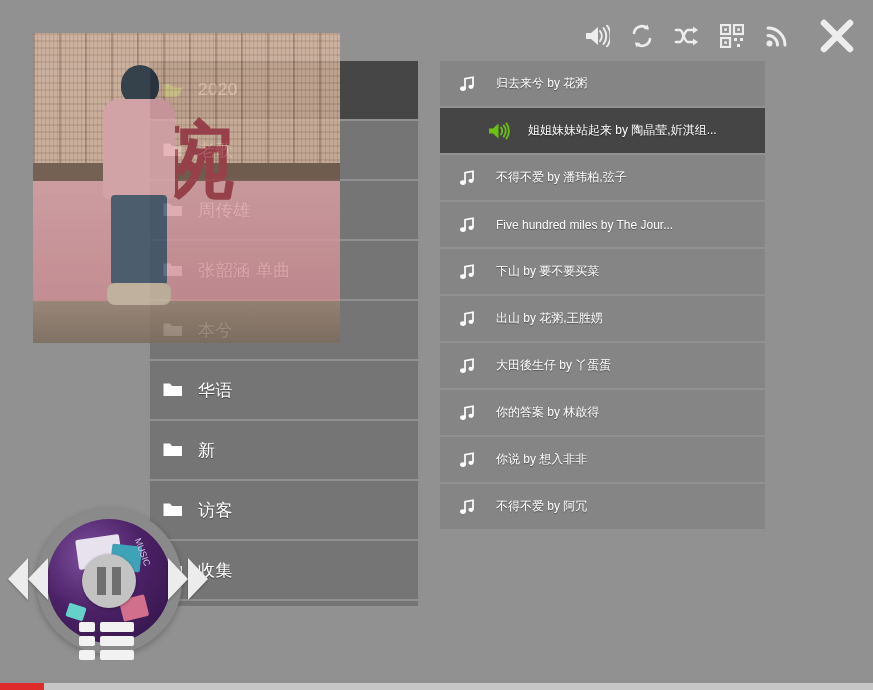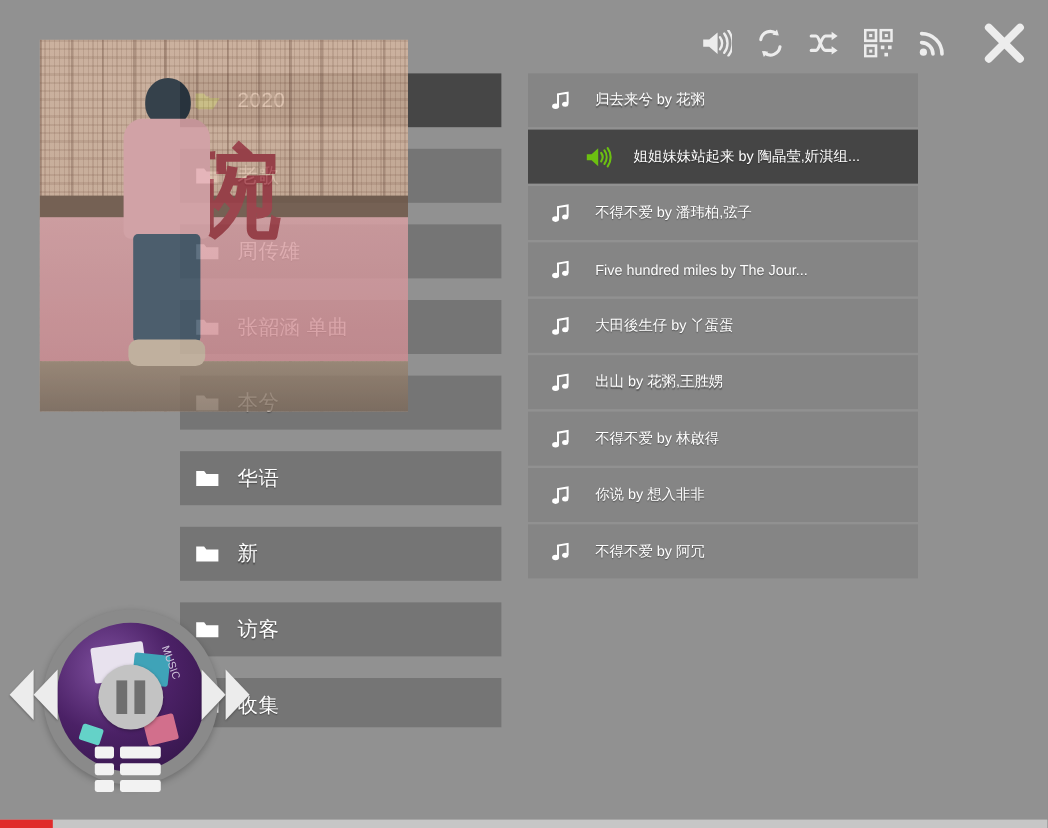--- a/index.html
+++ b/index.html
@@ -43,22 +43,22 @@
   
   .folder-panel {
     position: absolute;
     left: 150px;
     top: 61px;
     width: 268px;
     height: 545px;
     overflow: hidden;
   }
   .folder-row {
-    height: 45px;
-    margin-bottom: 18px;
+    height: 58px;
+    margin-bottom: 2px;
     background: #757575;
     display: flex;
     align-items: center;
     padding-left: 8px;
     box-sizing: border-box;
     cursor: pointer;
   }
   .folder-row.active {
     background: #464646;
   }
@@ -561,41 +561,51 @@
       <span class="track-label">Five hundred miles by The Jour...</span>
     </div>
     <div class="track-row">
       <span class="track-ico">
         <svg width="16" height="16" viewBox="0 0 16 16">
           <path d="M6 12.2V2.6l8-1.4v9.3" stroke="#ffffff" stroke-width="1.7" fill="none"></path>
           <ellipse cx="4" cy="12.6" rx="2.9" ry="2.3" fill="#ffffff"></ellipse>
           <ellipse cx="12" cy="10.8" rx="2.6" ry="2.1" fill="#ffffff"></ellipse>
         </svg>
       </span>
+      <span class="track-label">下山 by 要不要买菜</span>
+    </div>
+    <div class="track-row">
+      <span class="track-ico">
+        <svg width="16" height="16" viewBox="0 0 16 16">
+          <path d="M6 12.2V2.6l8-1.4v9.3" stroke="#ffffff" stroke-width="1.7" fill="none"></path>
+          <ellipse cx="4" cy="12.6" rx="2.9" ry="2.3" fill="#ffffff"></ellipse>
+          <ellipse cx="12" cy="10.8" rx="2.6" ry="2.1" fill="#ffffff"></ellipse>
+        </svg>
+      </span>
+      <span class="track-label">出山 by 花粥,王胜娚</span>
+    </div>
+    <div class="track-row">
+      <span class="track-ico">
+        <svg width="16" height="16" viewBox="0 0 16 16">
+          <path d="M6 12.2V2.6l8-1.4v9.3" stroke="#ffffff" stroke-width="1.7" fill="none"></path>
+          <ellipse cx="4" cy="12.6" rx="2.9" ry="2.3" fill="#ffffff"></ellipse>
+          <ellipse cx="12" cy="10.8" rx="2.6" ry="2.1" fill="#ffffff"></ellipse>
+        </svg>
+      </span>
       <span class="track-label">大田後生仔 by 丫蛋蛋</span>
     </div>
     <div class="track-row">
       <span class="track-ico">
         <svg width="16" height="16" viewBox="0 0 16 16">
           <path d="M6 12.2V2.6l8-1.4v9.3" stroke="#ffffff" stroke-width="1.7" fill="none"></path>
           <ellipse cx="4" cy="12.6" rx="2.9" ry="2.3" fill="#ffffff"></ellipse>
           <ellipse cx="12" cy="10.8" rx="2.6" ry="2.1" fill="#ffffff"></ellipse>
         </svg>
       </span>
-      <span class="track-label">出山 by 花粥,王胜娚</span>
-    </div>
-    <div class="track-row">
-      <span class="track-ico">
-        <svg width="16" height="16" viewBox="0 0 16 16">
-          <path d="M6 12.2V2.6l8-1.4v9.3" stroke="#ffffff" stroke-width="1.7" fill="none"></path>
-          <ellipse cx="4" cy="12.6" rx="2.9" ry="2.3" fill="#ffffff"></ellipse>
-          <ellipse cx="12" cy="10.8" rx="2.6" ry="2.1" fill="#ffffff"></ellipse>
-        </svg>
-      </span>
-      <span class="track-label">不得不爱 by 林啟得</span>
+      <span class="track-label">你的答案 by 林啟得</span>
     </div>
     <div class="track-row">
       <span class="track-ico">
         <svg width="16" height="16" viewBox="0 0 16 16">
           <path d="M6 12.2V2.6l8-1.4v9.3" stroke="#ffffff" stroke-width="1.7" fill="none"></path>
           <ellipse cx="4" cy="12.6" rx="2.9" ry="2.3" fill="#ffffff"></ellipse>
           <ellipse cx="12" cy="10.8" rx="2.6" ry="2.1" fill="#ffffff"></ellipse>
         </svg>
       </span>
       <span class="track-label">你说 by 想入非非</span>

